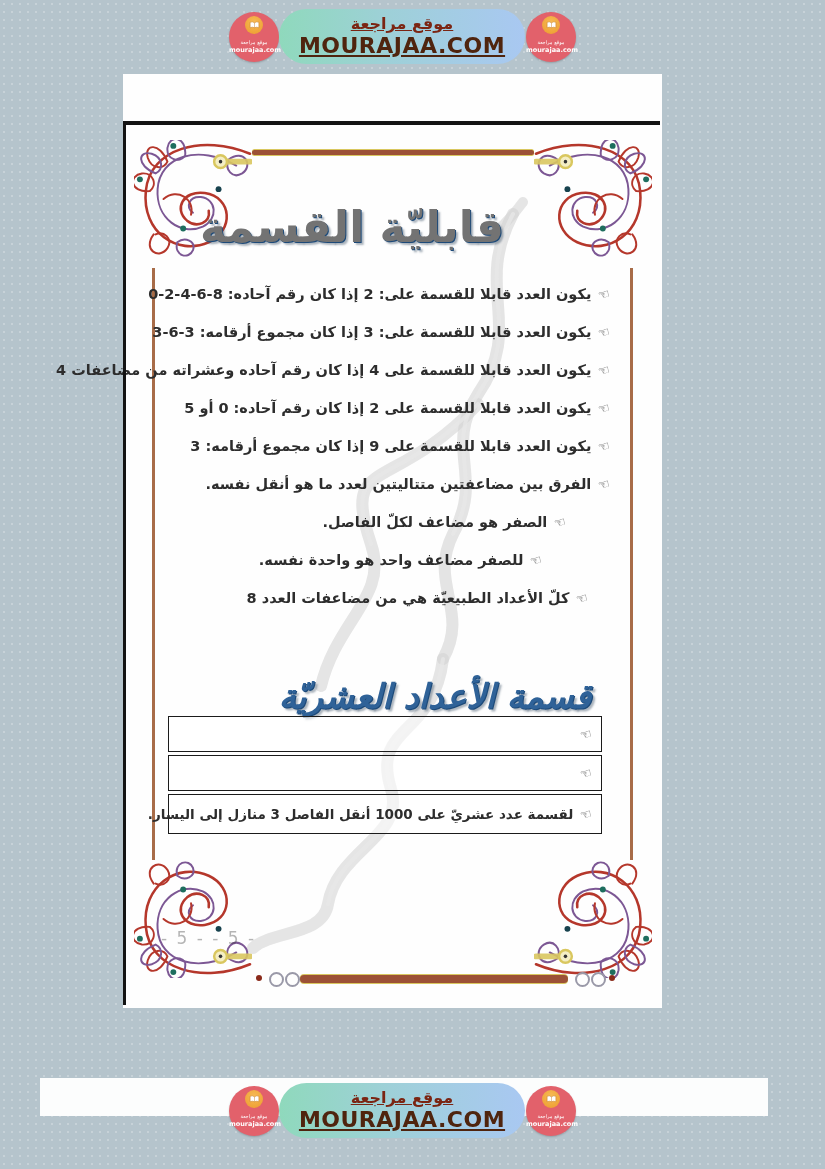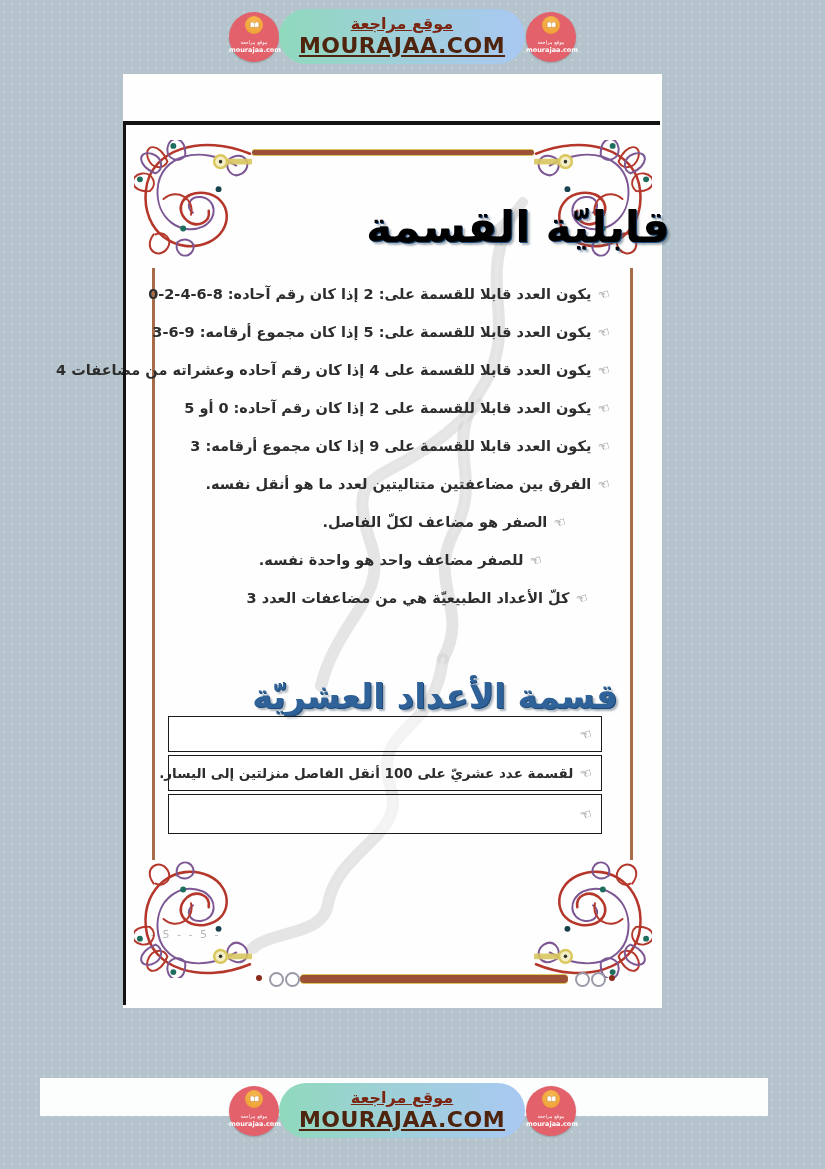--- a/index.html
+++ b/index.html
@@ -56,43 +56,43 @@
   .loop.l3{left:452px;top:898px;}
   .loop.l4{left:468px;top:898px;}
   .dotend{position:absolute;width:6px;height:6px;background:#8a2a1a;border-radius:50%;z-index:3;}
   .dotend.d1{left:133px;top:901px;}
   .dotend.d2{left:486px;top:901px;}
 
   
   .watermark{position:absolute;left:0;top:0;width:539px;height:934px;z-index:1;pointer-events:none;}
 
   
-  .title-main{position:absolute;left:77px;top:98px;width:470px;text-align:right;
-    color:#000000;font-size:44px;font-weight:bold;z-index:3;
+  .title-main{position:absolute;left:77px;top:98px;width:470px;text-align:left;
+    color:#737373;font-size:44px;font-weight:bold;z-index:3;
     text-shadow:1px 1px 0 #1d4a79, 3px 3px 2px rgba(70,90,110,.45);}
   .title-secondary{position:absolute;left:77px;top:574px;width:470px;text-align:center;
     color:#2f6298;font-size:34px;font-weight:bold;z-index:3;
-    text-shadow:1px 1px 0 #1d4a79, 3px 3px 2px rgba(70,90,110,.45);}
+    text-shadow:1px 1px 0 #1d4a79, 3px 3px 2px rgba(70,90,110,.45);font-style:italic;}
 
   .rules{position:absolute;left:42px;top:212px;width:445px;margin:0;padding:0;list-style:none;
     direction:rtl;text-align:right;z-index:3;}
   .rules li{height:24px;margin-bottom:14px;font-size:14.5px;font-weight:bold;color:#2d2d2d;white-space:nowrap;}
   .rules li:nth-child(6){margin-top:4px;}
   .rules li:nth-child(7){padding-right:44px;}
   .rules li:nth-child(8){padding-right:68px;}
   .rules li:nth-child(9){padding-right:22px;}
   .hand{display:inline-block;margin-left:7px;font-size:13px;color:#4a4a4a;transform:rotate(-12deg);}
 
   .dec-table{position:absolute;left:45px;top:642px;width:434px;z-index:3;direction:rtl;}
   .dec-row{height:34px;border:1.6px solid #1b1b1b;margin-bottom:3px;background:rgba(255,255,255,.55);
     display:flex;align-items:center;padding:0 9px;font-size:13.5px;font-weight:bold;color:#2d2d2d;white-space:nowrap;}
   .dec-row:last-child{height:38px;}
 
-  .page-mark{position:absolute;left:28px;top:854px;width:130px;z-index:3;
-    color:rgba(60,60,60,.38);font-size:11px;letter-spacing:2px;}
+  .page-mark{position:absolute;left:38px;top:854px;width:130px;z-index:3;
+    color:rgba(60,60,60,.38);font-size:17px;letter-spacing:2px;}
 </style>
 </head>
 <body>
 
 <div class="screen">
 
   <svg width="0" height="0" style="position:absolute">
     <defs>
       <symbol id="corner-flourish" viewBox="0 0 120 120">
         <g fill="none" stroke-linecap="round" stroke-linejoin="round">
@@ -183,42 +183,42 @@
     <div class="loop l2"></div>
     <div class="loop l3"></div>
     <div class="loop l4"></div>
     <div class="dotend d1"></div>
     <div class="dotend d2"></div>
 
     <h1 class="title-main">قابليّة القسمة</h1>
 
     <ul class="rules">
       <li><span class="hand">☜</span><span>يكون العدد قابلا للقسمة على: 2 إذا كان رقم آحاده: 8-6-4-2-0</span></li>
-      <li><span class="hand">☜</span><span>يكون العدد قابلا للقسمة على: 5 إذا كان مجموع أرقامه: 9-6-3</span></li>
+      <li><span class="hand">☜</span><span>يكون العدد قابلا للقسمة على: 3 إذا كان مجموع أرقامه: 3-6-3</span></li>
       <li><span class="hand">☜</span><span>يكون العدد قابلا للقسمة على 4 إذا كان رقم آحاده وعشراته من مضاعفات 4</span></li>
       <li><span class="hand">☜</span><span>يكون العدد قابلا للقسمة على 2 إذا كان رقم آحاده: 0 أو 5</span></li>
       <li><span class="hand">☜</span><span>يكون العدد قابلا للقسمة على 9 إذا كان مجموع أرقامه: 3</span></li>
       <li><span class="hand">☜</span><span>الفرق بين مضاعفتين متتاليتين لعدد ما هو أنقل نفسه.</span></li>
       <li><span class="hand">☜</span><span>الصفر هو مضاعف لكلّ الفاصل.</span></li>
       <li><span class="hand">☜</span><span>للصفر مضاعف واحد هو واحدة نفسه.</span></li>
-      <li><span class="hand">☜</span><span>كلّ الأعداد الطبيعيّة هي من مضاعفات العدد 3</span></li>
+      <li><span class="hand">☜</span><span>كلّ الأعداد الطبيعيّة هي من مضاعفات العدد 8</span></li>
     </ul>
 
     <h2 class="title-secondary">قسمة الأعداد العشريّة</h2>
 
     <div class="dec-table">
       <div class="dec-row">
           <span class="hand">☜</span>
         </div>
       <div class="dec-row">
           <span class="hand">☜</span>
-          <span>لقسمة عدد عشريّ على 100 أنقل الفاصل منزلتين إلى اليسار.</span>
         </div>
       <div class="dec-row">
           <span class="hand">☜</span>
+          <span>لقسمة عدد عشريّ على 1000 أنقل الفاصل 3 منازل إلى اليسار.</span>
         </div>
     </div>
 
     <div class="page-mark">- 5 -  - 5 -</div>
   </div>
 
   <div class="bottom-strip"></div>
 
   <div class="banner banner-bottom">
     <div class="badge badge-left">

